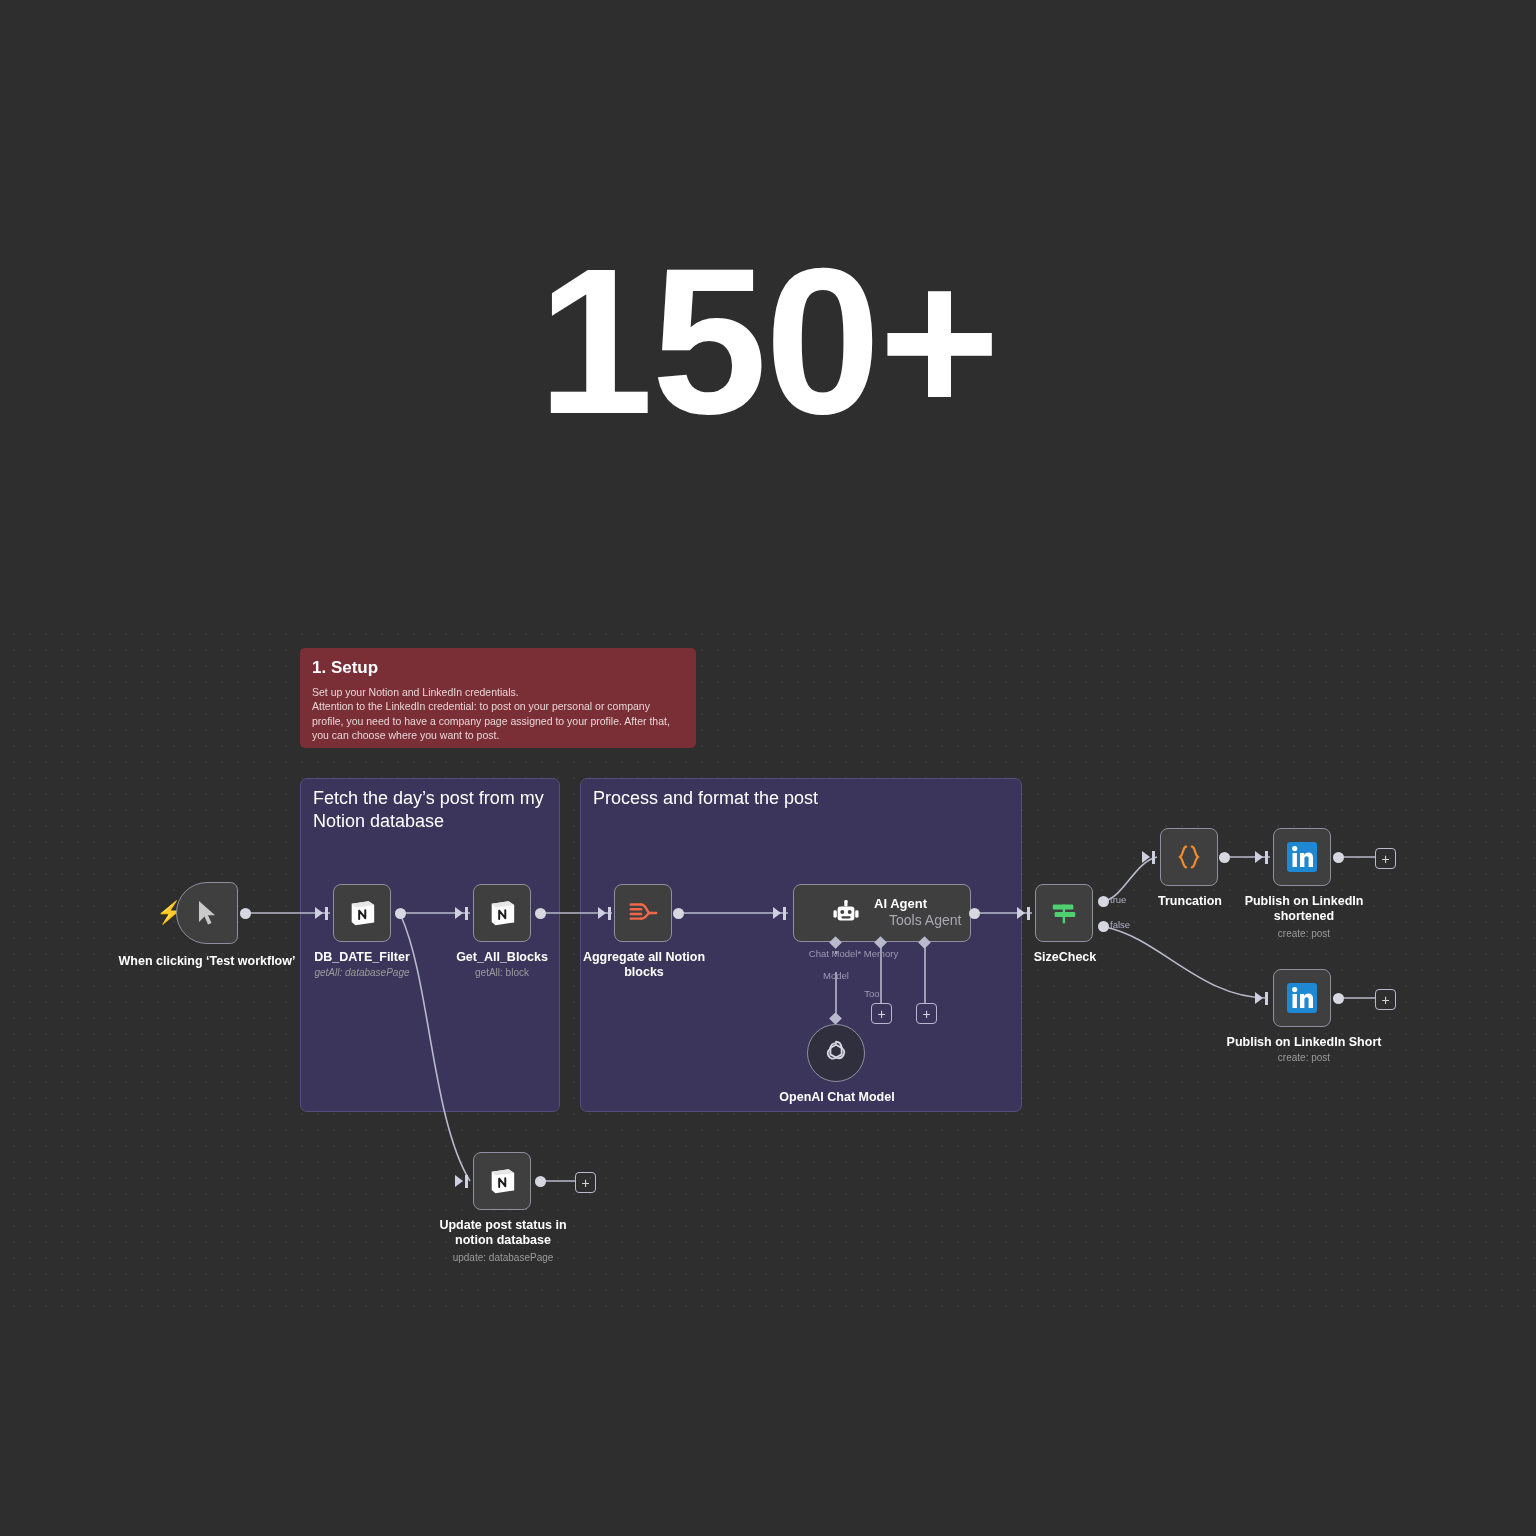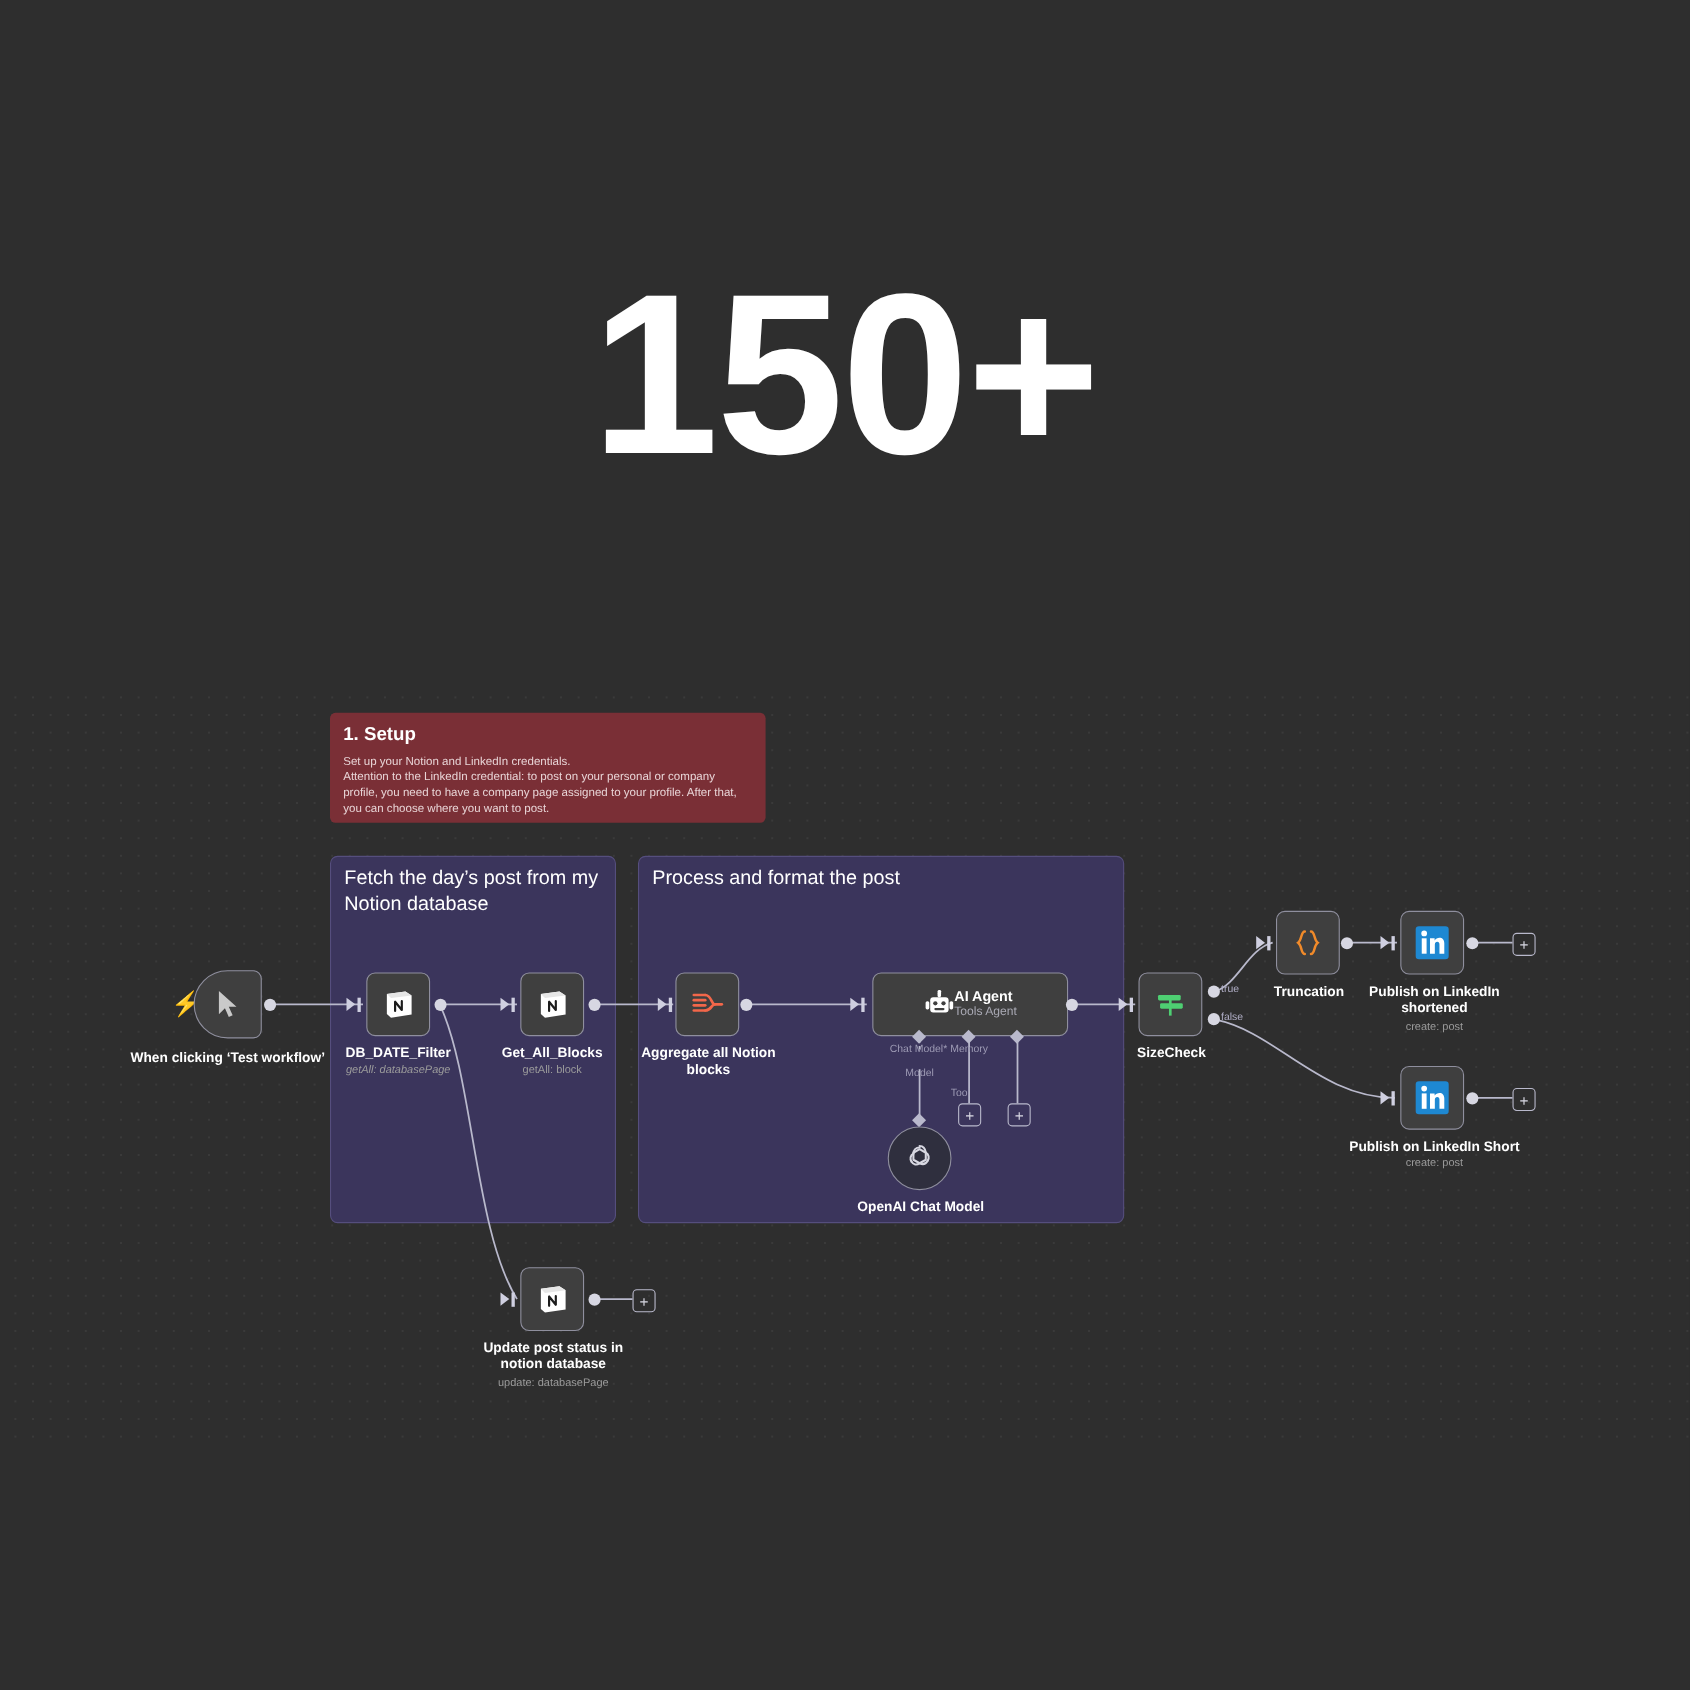--- a/index.html
+++ b/index.html
@@ -82,25 +82,25 @@
     position:absolute;width:62px;height:62px;background:#3f3f3f;
     border:1px solid #8f8f9e;border-radius:32px 8px 8px 32px;
     display:flex;align-items:center;justify-content:center;box-sizing:border-box;
   }
   .bolt{position:absolute;font-size:22px;color:#ff4d38;line-height:1;}
 
   
   .node-agent{
     position:absolute;width:178px;height:58px;background:#3f3f3f;
     border:1px solid #8f8f9e;border-radius:8px;
-    display:flex;align-items:center;box-sizing:border-box;justify-content:center;
+    display:flex;align-items:center;box-sizing:border-box;padding-left:38px;gap:14px;
   }
   .agent-texts{display:flex;flex-direction:column;line-height:1.15;}
   .agent-title{color:#ffffff;font-size:13px;font-weight:700;}
-  .agent-sub{color:#a9a9b4;font-size:11px;}
+  .agent-sub{color:#a9a9b4;font-size:14px;margin-left:15px;}
 
   
   .node-openai{
     position:absolute;width:58px;height:58px;border-radius:50%;
     background:#2f2f3e;border:1px solid #8f8f9e;
     display:flex;align-items:center;justify-content:center;box-sizing:border-box;
   }
 
   
   .dot{

